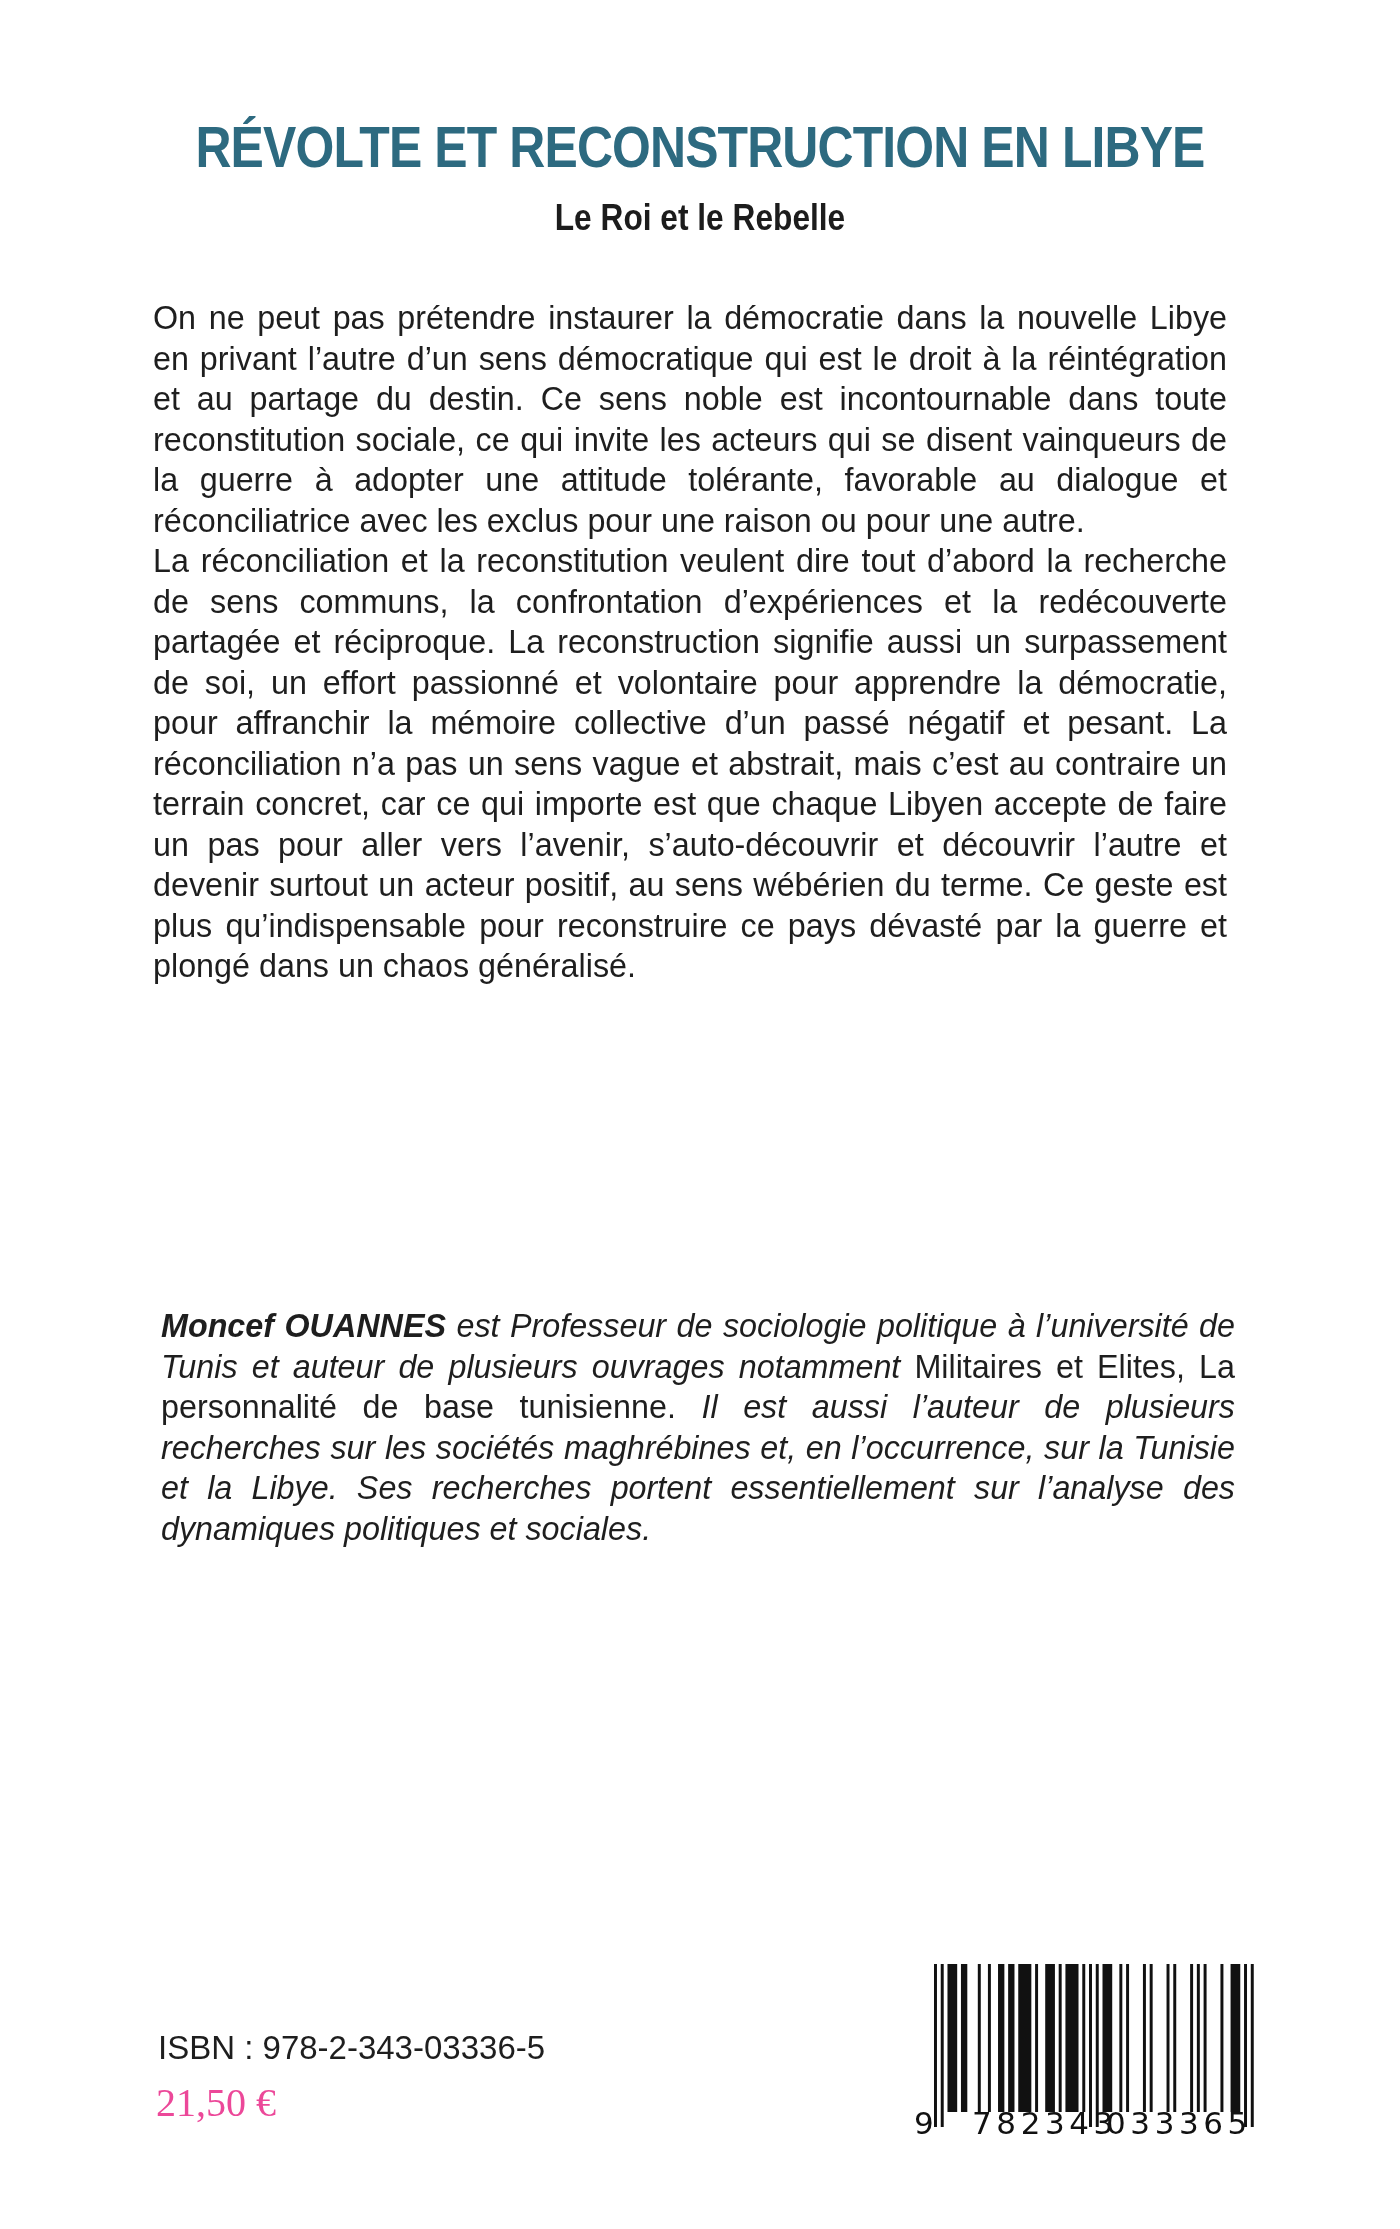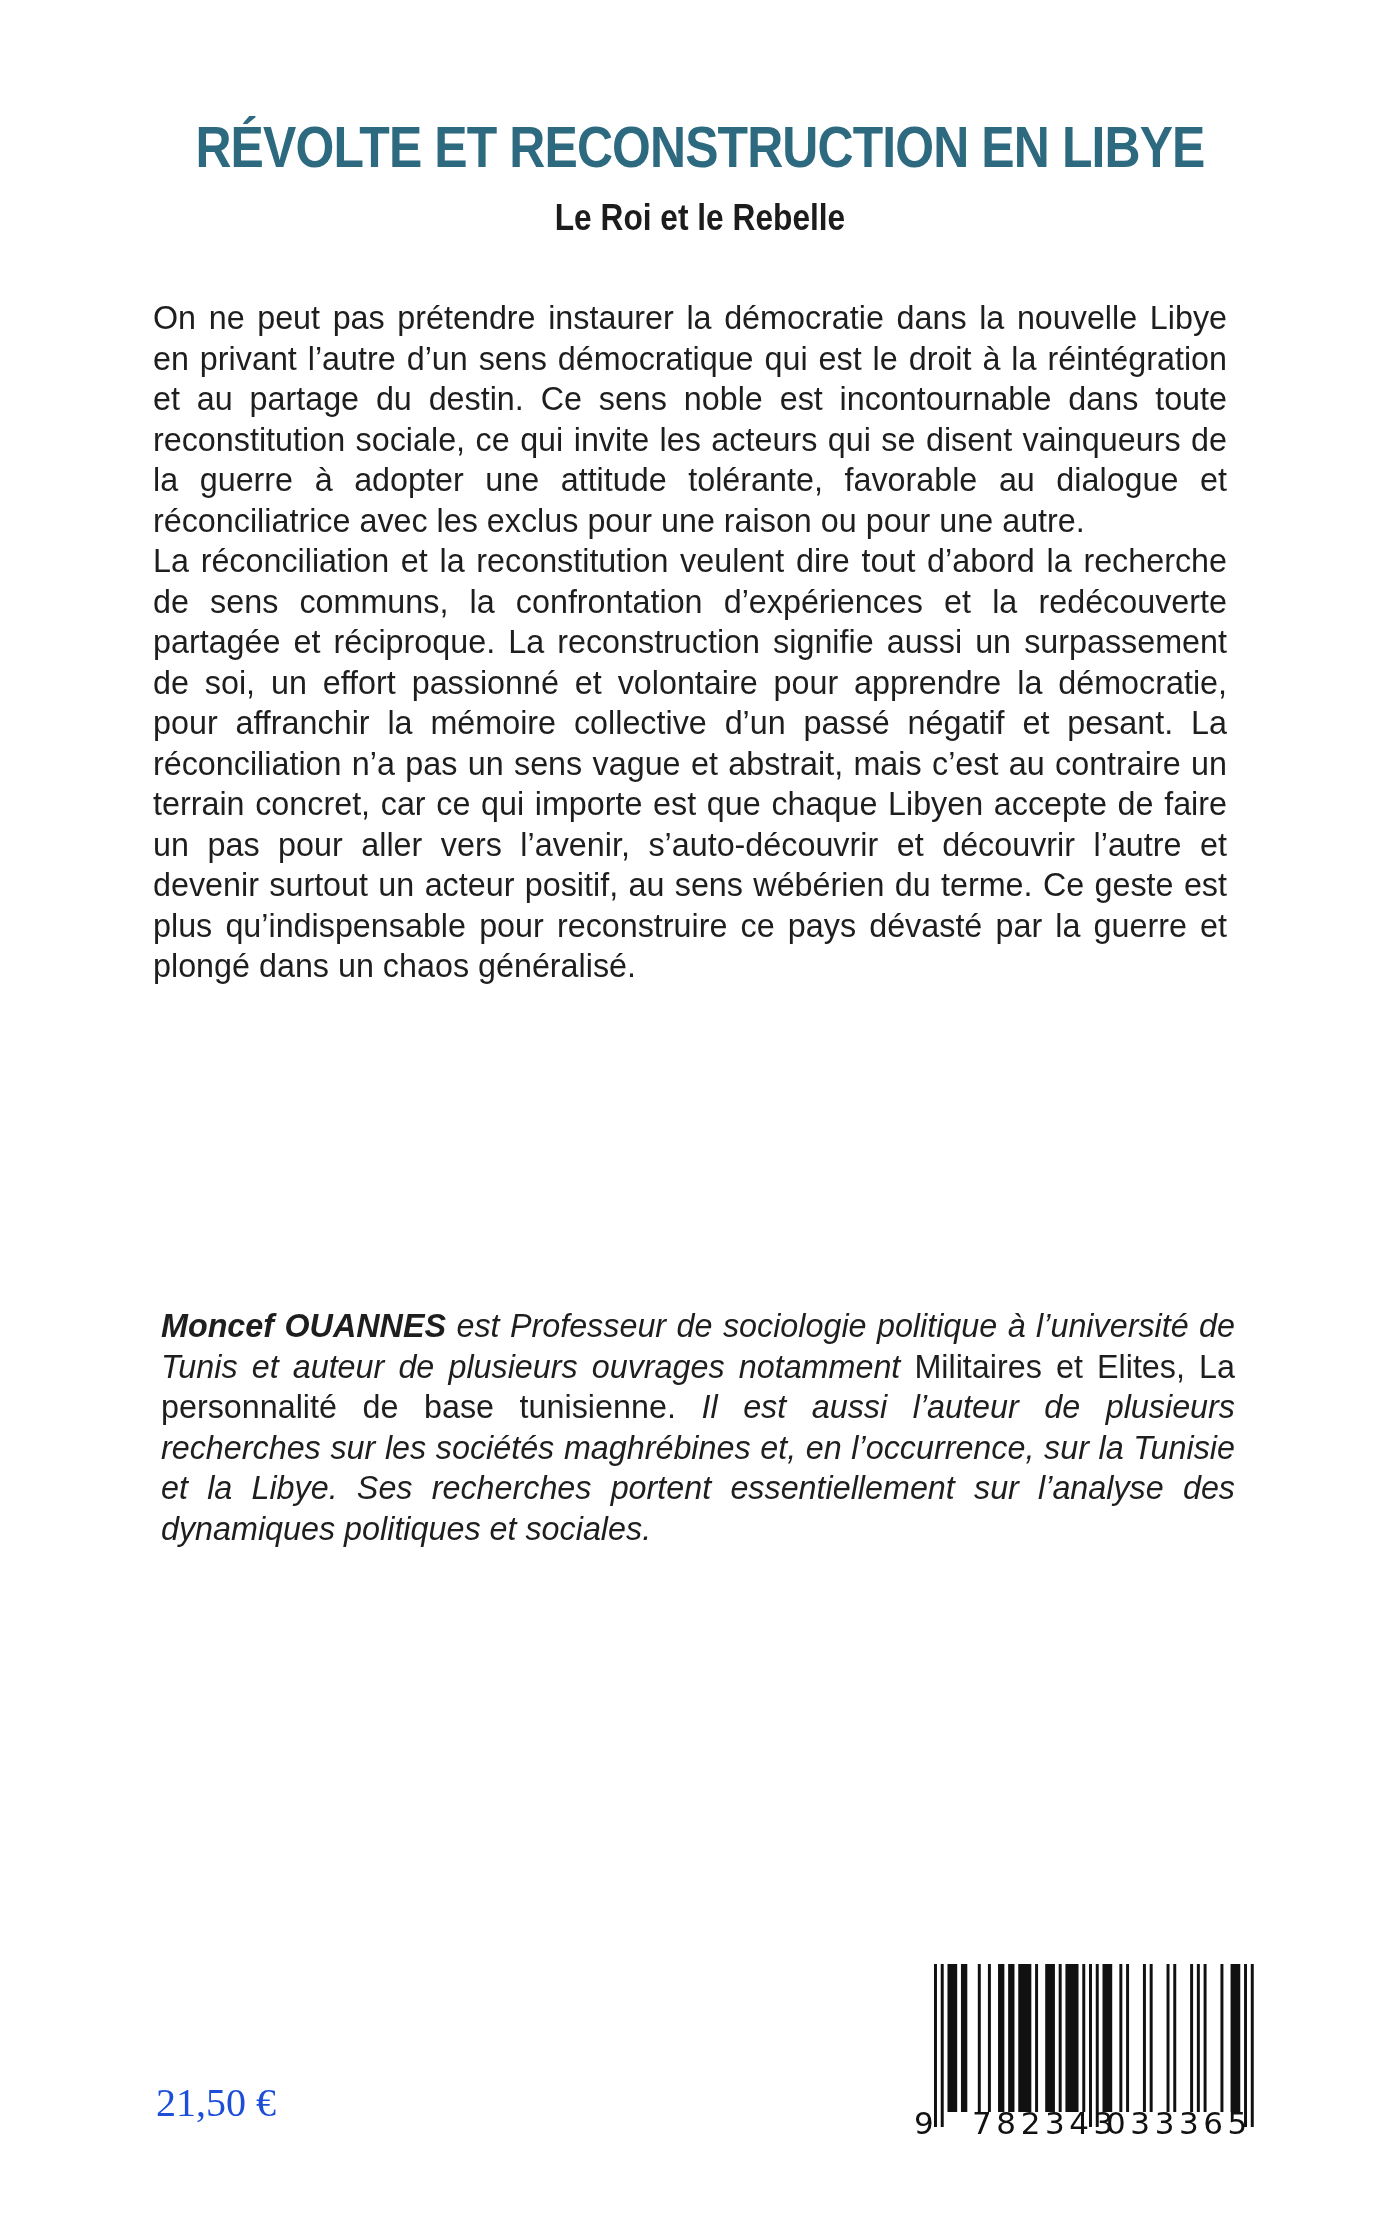--- a/index.html
+++ b/index.html
@@ -60,21 +60,21 @@
     position: absolute; left: 158px; top: 2028px;
     font-family: "Liberation Sans", sans-serif;
     font-size: 33px;
     color: #1e1e1e;
     line-height: 40px;
   }
   .price {
     position: absolute; left: 156px; top: 2080px;
     font-family: "Liberation Serif", serif;
     font-size: 40px;
-    color: #1d4ed8;
+    color: #ec4899;
     line-height: 46px;
   }
 
   .barcode {
     position: absolute; left: 900px; top: 1950px; width: 360px; height: 190px;
   }
   .barcode svg { display: block; }
   .barcode text {
     font-family: "DejaVu Sans", sans-serif;
     font-size: 31px;
@@ -89,20 +89,21 @@
   <h1 class="title">RÉVOLTE ET RECONSTRUCTION EN LIBYE</h1>
   <h2 class="subtitle">Le Roi et le Rebelle</h2>
 
   <div class="body-text">
     <p>On ne peut pas prétendre instaurer la démocratie dans la nouvelle Libye en privant l’autre d’un sens démocratique qui est le droit à la réintégration et au partage du destin. Ce sens noble est incontournable dans toute reconstitution sociale, ce qui invite les acteurs qui se disent vainqueurs de la guerre à adopter une attitude tolérante, favorable au dialogue et réconciliatrice avec les exclus pour une raison ou pour une autre.</p>
     <p>La réconciliation et la reconstitution veulent dire tout d’abord la recherche de sens communs, la confrontation d’expériences et la redécouverte partagée et réciproque. La reconstruction signifie aussi un surpassement de soi, un effort passionné et volontaire pour apprendre la démocratie, pour affranchir la mémoire collective d’un passé négatif et pesant. La réconciliation n’a pas un sens vague et abstrait, mais c’est au contraire un terrain concret, car ce qui importe est que chaque Libyen accepte de faire un pas pour aller vers l’avenir, s’auto-découvrir et découvrir l’autre et devenir surtout un acteur positif, au sens wébérien du terme. Ce geste est plus qu’indispensable pour reconstruire ce pays dévasté par la guerre et plongé dans un chaos généralisé.</p>
   </div>
 
   <div class="bio"><span class="author">Moncef OUANNES</span><span class="it"> est Professeur de sociologie politique à l’université de Tunis et auteur de plusieurs ouvrages notamment </span><span class="rm">Militaires et Elites</span><span class="rm">, </span><span class="rm">La personnalité de base tunisienne</span><span class="rm">. </span><span class="it">Il est aussi l’auteur de plusieurs recherches sur les sociétés maghrébines et, en l’occurrence, sur la Tunisie et la Libye. Ses recherches portent essentiellement sur l’analyse des dynamiques politiques et sociales.</span></div>
 
+  <div class="isbn">ISBN : 978-2-343-03336-5</div>
   <div class="price">21,50 €</div>
 
   <div class="barcode">
     <svg id="barcode-svg" width="360" height="190" viewBox="0 0 360 190" xmlns="http://www.w3.org/2000/svg">
       <g id="barcode-bars">
           <rect x="34.00" y="14" width="2.97" height="163" fill="#111111"></rect>
           <rect x="40.74" y="14" width="2.97" height="163" fill="#111111"></rect>
           <rect x="47.48" y="14" width="9.71" height="148" fill="#111111"></rect>
           <rect x="60.96" y="14" width="6.34" height="148" fill="#111111"></rect>
           <rect x="77.81" y="14" width="2.97" height="148" fill="#111111"></rect>

